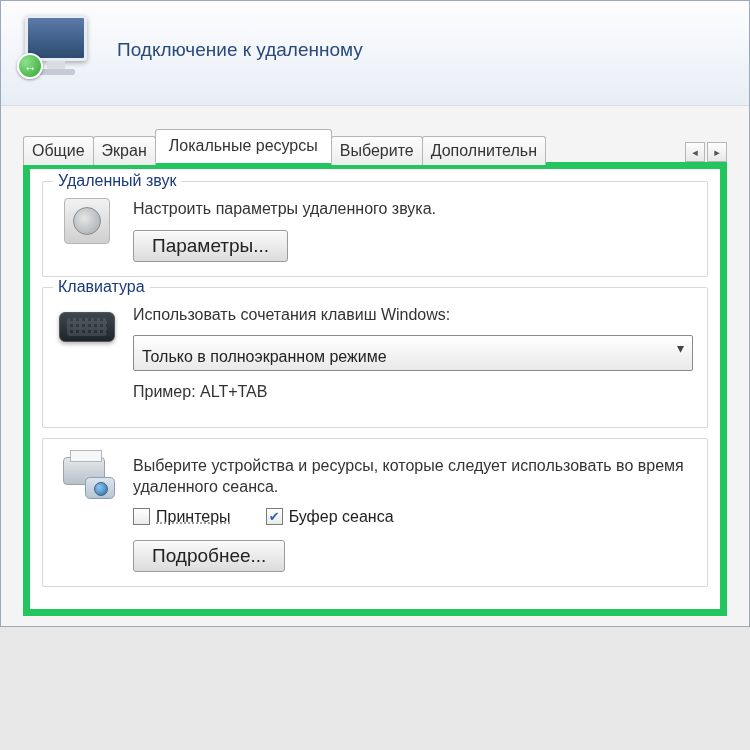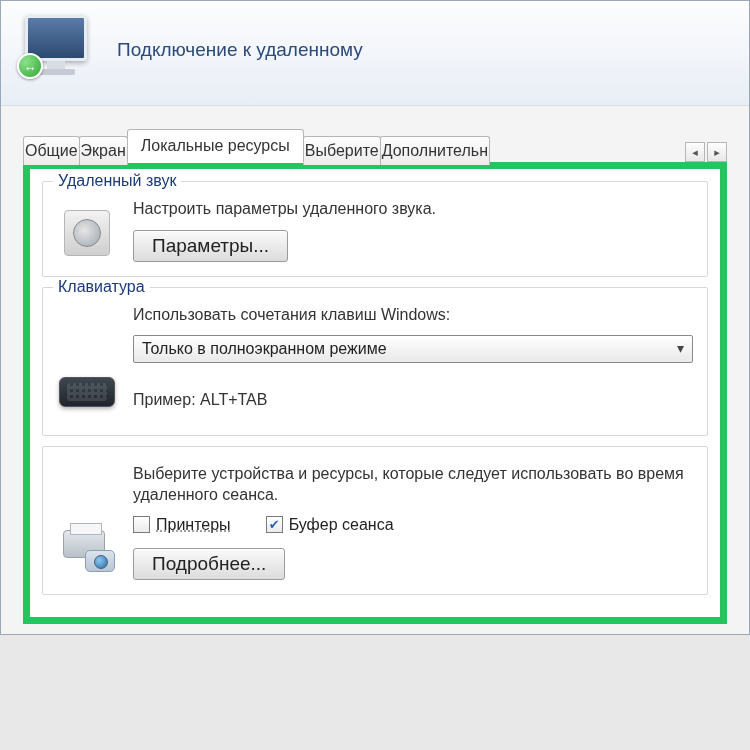--- a/index.html
+++ b/index.html
@@ -83,21 +83,21 @@
     align-items: flex-end;
     position: relative;
     z-index: 2;
   }
   .tab {
     background: linear-gradient(#fdfdfd, #ececec);
     border: 1px solid #b6b6b6;
     border-bottom: none;
     font-size: 16px;
     color: #333;
-    padding: 5px 1px;
+    padding: 5px 8px;
     border-radius: 3px 3px 0 0;
     margin-right: -1px;
     position: relative;
     top: 3px;
     cursor: default;
   }
   .tab.active {
     background: #fff;
     border-bottom: 1px solid #fff;
     padding: 7px 13px;
@@ -139,21 +139,20 @@
     top: -10px;
     left: 10px;
     background: #fff;
     padding: 0 5px;
     font-size: 16px;
     color: #1a3a7a;
   }
   .grouprow {
     display: flex;
     gap: 16px;
-    align-items: flex-end;
   }
   .groupicon {
     width: 60px;
     flex: 0 0 60px;
     height: 52px;
     display: flex;
     align-items: flex-start;
     justify-content: center;
   }
   .groupcontent {
@@ -169,26 +168,26 @@
     padding: 4px 18px;
     font-size: 19px;
     color: #222;
     cursor: default;
     box-shadow: inset 0 1px 0 #fff;
   }
   .dropdown {
     width: 100%;
     border: 1px solid #8a8a8a;
     background: linear-gradient(#fff, #e9e9e9);
-    padding: 4px 24px 4px 8px;
+    padding: 12px 24px 4px 8px;
     font-size: 16px;
     color: #222;
     position: relative;
     border-radius: 2px;
-    margin-bottom: 26px;
+    margin-bottom: 10px;
   }
   .dropdown::after {
     content: "▾";
     position: absolute;
     right: 8px; top: 4px;
     color: #444;
     font-size: 14px;
   }
   .check-row {
     display: flex;

